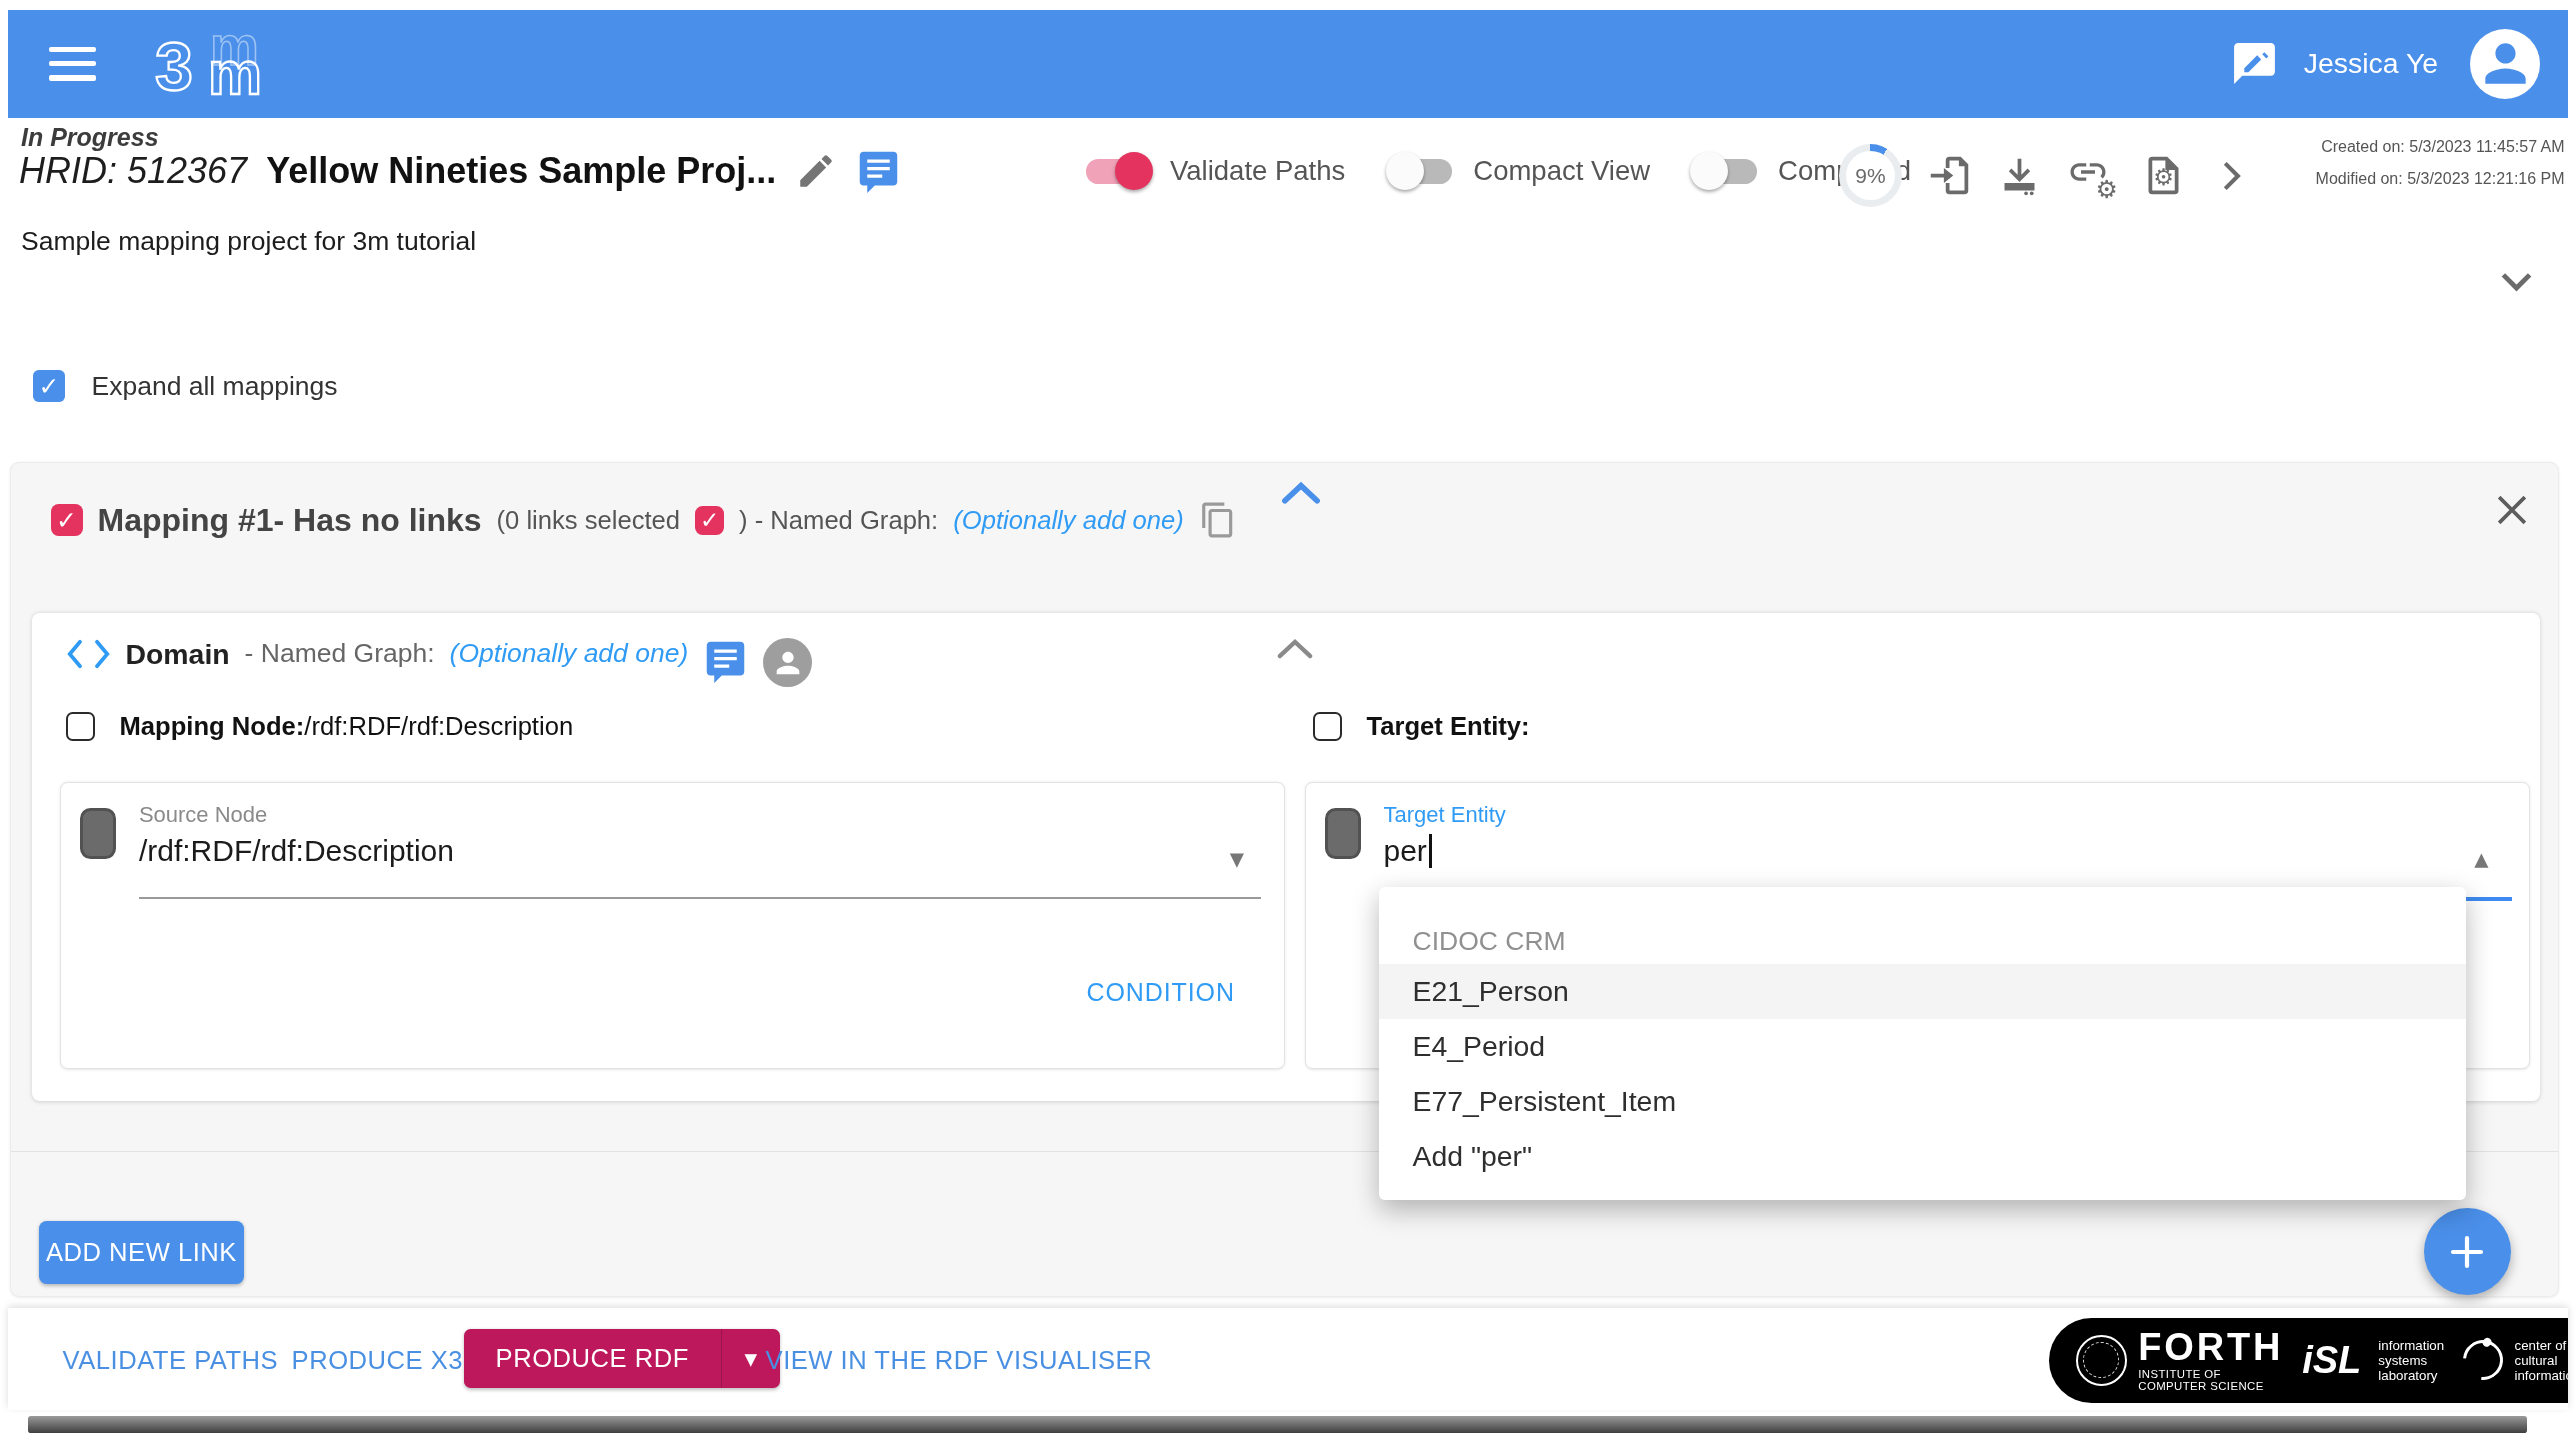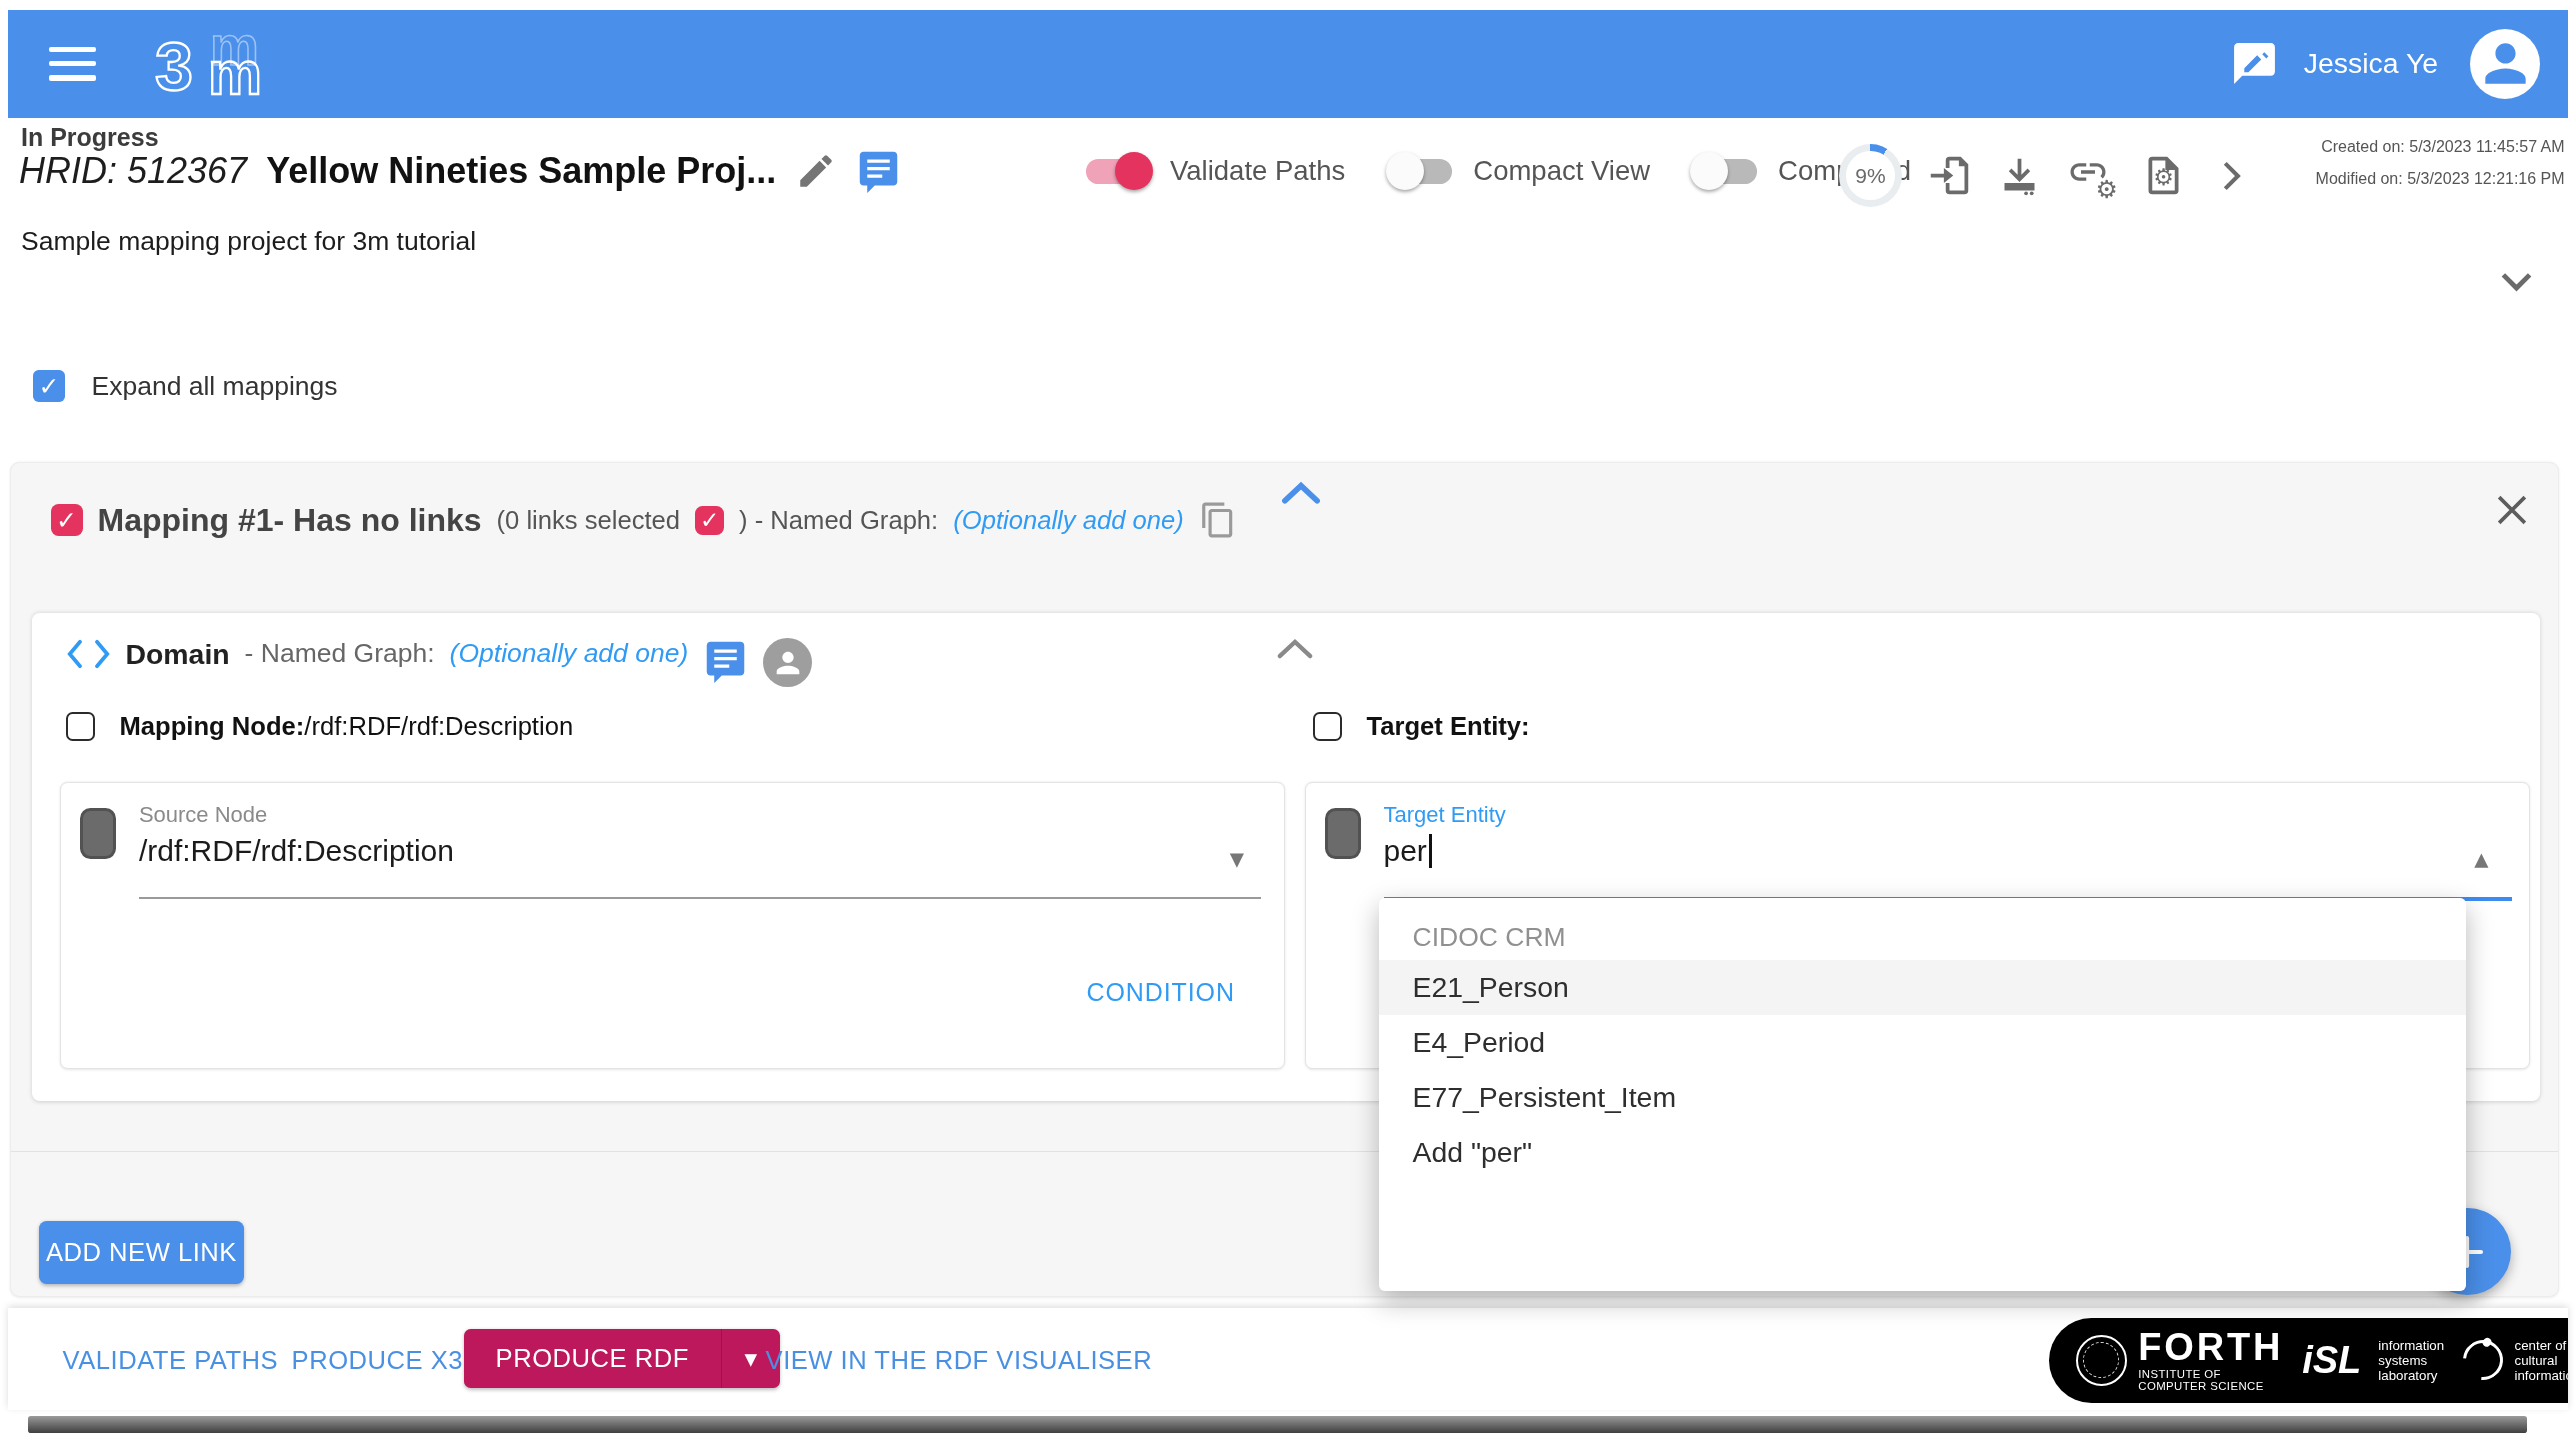--- a/index.html
+++ b/index.html
@@ -19,21 +19,21 @@
   }
   .hamburger { width:47px; height:34px; display:flex; flex-direction:column; justify-content:space-between; cursor:pointer; margin-left:13.3px; }
   .hamburger span { display:block; height:5.7px; background:#fff; border-radius:1.9px; }
   #logo { margin-left:55px; }
   .appbar-spacer { flex:1; }
   .feedback-ic { margin-right:25px; }
   .username { color:#fff; font-size:28.4px; margin-right:32px; }
   .avatar-big { width:70px; height:70px; border-radius:50%; background:#fff; display:flex; align-items:center; justify-content:center; }
 
   
-  .status-line { left:21px; top:123px; font-size:25px; font-weight:bold; color:#3c3c3c; }
+  .status-line { left:21px; top:123px; font-size:25px; font-weight:bold; font-style:italic; color:#3c3c3c; }
   .title-row { left:19px; top:148px; display:flex; align-items:center; gap:19px; }
   .hrid { font-size:36px; font-style:italic; color:#1d1d1d; }
   .proj-title { font-size:36px; font-weight:bold; color:#111; }
   .desc { left:21px; top:226px; font-size:26.5px; color:#1d1d1d; }
   .desc-chevron { left:2494px; top:258px; }
 
   .toggles-row { left:1086px; top:155px; display:flex; align-items:center; gap:44px; }
   .toggle-wrap { display:flex; align-items:center; gap:21px; }
   .toggle { width:63px; height:25px; border-radius:12.3px; position:relative; }
   .toggle.off { background:#b9b9b9; }
@@ -103,23 +103,23 @@
   .field-value { left:78px; top:51px; font-size:30px; color:#1b1b1b; display:flex; align-items:center; }
   .dd-arrow { right:40px; top:59px; font-size:28.4px; color:#777; cursor:pointer; }
   .u-line { left:78px; right:23px; top:114px; height:1.9px; background:#9a9a9a; }
   .u-line.blue { height:3.8px; background:#3d8af0; right:17px; }
   .condition { right:49px; top:195px; font-size:25px; letter-spacing:0.9px; color:#2f9bf4; cursor:pointer; }
   .caret { display:inline-block; width:2.8px; height:34px; background:#111; margin-left:1.9px; animation:blink 1s steps(1) infinite; }
   @keyframes blink { 50% { opacity:0; } }
 
   
   #entity-dropdown {
-    left:1368px; top:435px; width:1087px; height:393px;
+    left:1368px; top:424px; width:1087px; height:313px;
     background:#fff; border-radius:5.7px; box-shadow:0 9.5px 26.5px rgba(0,0,0,.28);
-    z-index:30; padding-top:17px;
+    z-index:30; padding-top:32px;
   }
   .dd-group { padding-left:34px; height:45px; line-height:45px; font-size:26.5px; color:#909090; }
   .dd-option { padding-left:34px; height:55px; line-height:55px; font-size:28.4px; color:#2e2e2e; cursor:pointer; }
   .dd-option.hl { background:#f4f4f4; }
 
   .card-divider { left:0; right:0; top:688px; height:0.9px; background:#e2e2e2; }
   .add-link-btn {
     left:28.4px; top:758px; width:205px; height:63px; background:#4a8fe9; color:#fff;
     font-size:25.6px; letter-spacing:0.5px; border:none; border-radius:7.6px; cursor:pointer;
     box-shadow:0 1.9px 3.8px rgba(0,0,0,.25);

